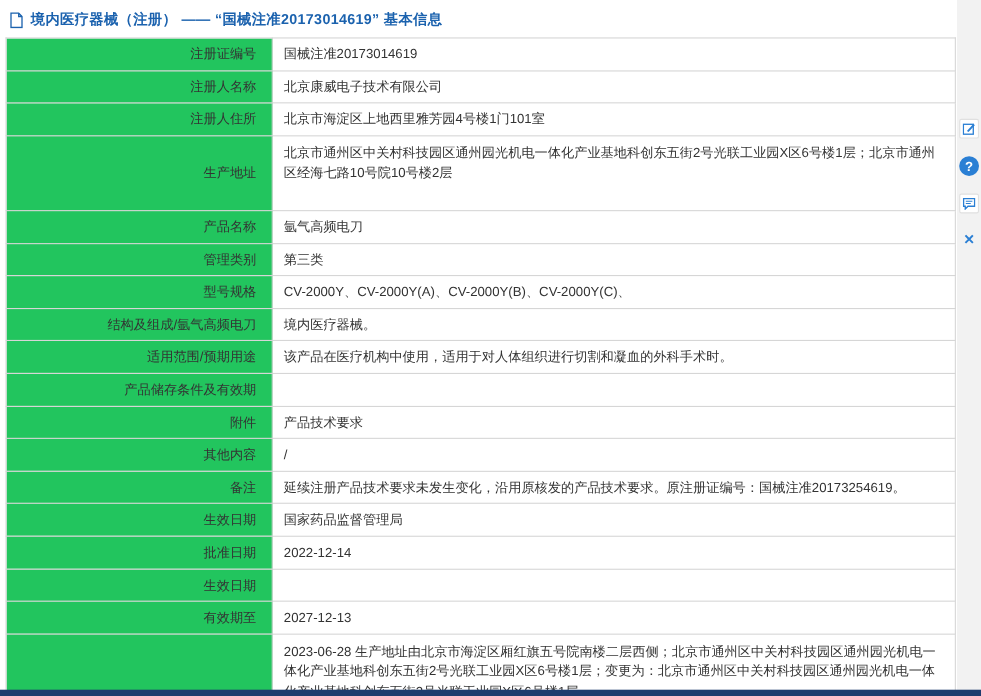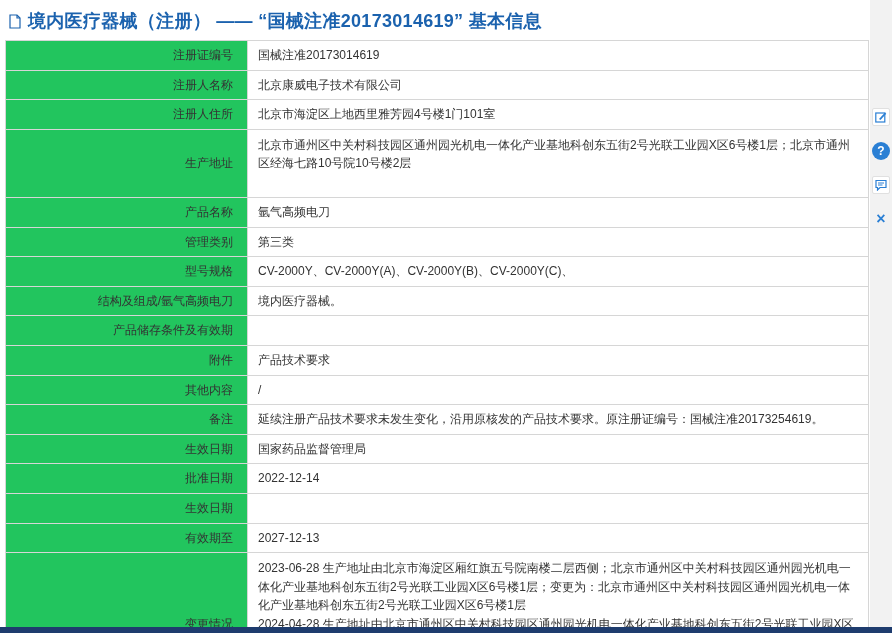--- a/index.html
+++ b/index.html
@@ -19,21 +19,21 @@
     position: relative;
     width: 870px;
     padding: 0 0 10px 5px;
   }
   .header {
     display: flex; align-items: center; gap: 6px;
     padding: 9px 0 7px 3px;
   }
   .header .title {
     color: #1b62ae;
-    font-size: 18px;
+    font-size: 13px;
     font-weight: bold;
     letter-spacing: 0.3px;
   }
   .doc-icon { display: inline-flex; width: 14px; height: 15px; }
   table.info-table {
     border-collapse: collapse;
     width: 864px;
     table-layout: fixed;
     background: #fff;
   }
@@ -142,20 +142,24 @@
         <td class="label">管理类别</td>
         <td class="value">第三类</td>
       </tr>
       <tr class="row-normal">
         <td class="label">型号规格</td>
         <td class="value">CV-2000Y、CV-2000Y(A)、CV-2000Y(B)、CV-2000Y(C)、</td>
       </tr>
       <tr class="row-normal">
         <td class="label">结构及组成/氩气高频电刀</td>
         <td class="value">境内医疗器械。</td>
+      </tr>
+      <tr class="row-normal">
+        <td class="label">适用范围/预期用途</td>
+        <td class="value">该产品在医疗机构中使用，适用于对人体组织进行切割和凝血的外科手术时。</td>
       </tr>
       <tr class="row-normal">
         <td class="label">产品储存条件及有效期</td>
         <td class="value"></td>
       </tr>
       <tr class="row-normal">
         <td class="label">附件</td>
         <td class="value">产品技术要求</td>
       </tr>
       <tr class="row-normal">

